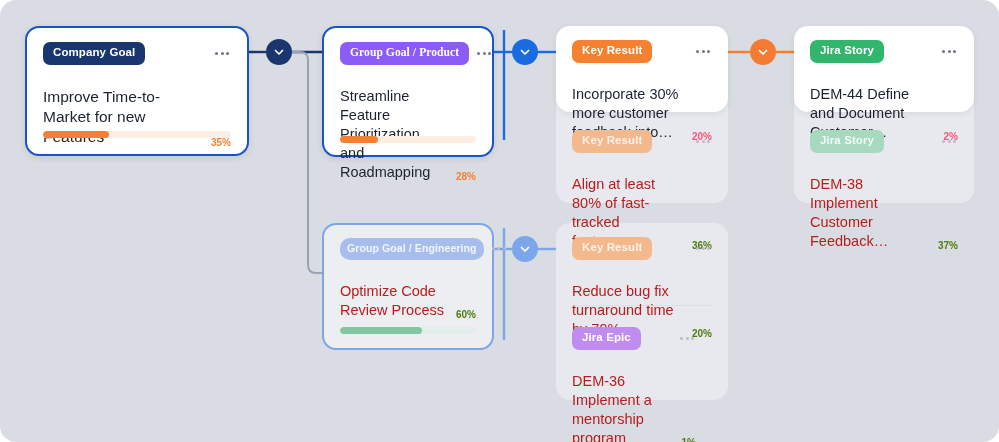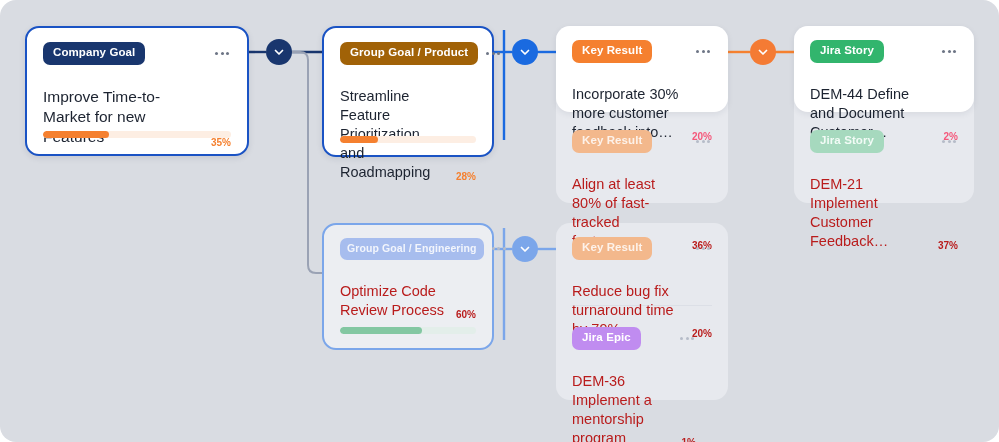--- a/index.html
+++ b/index.html
@@ -76,21 +76,21 @@
     font-size: 11.5px;
     font-weight: 700;
     letter-spacing: .1px;
     padding: 5px 10px 6px 10px;
     border-radius: 7px;
     white-space: nowrap;
     line-height: 1;
     cursor: pointer;
   }
   .b-navy   { background: #19366e; color: #ffffff; }
-  .b-blue   { background: #a16207; color: #ffffff; }
+  .b-blue   { background: #8b5cf6; color: #ffffff; font-family: Liberation Serif, serif; }
   .b-blue-f { background: #a7bdee; color: #f2f5fc; }
   .b-orange { background: #f5802f; color: #ffffff; }
   .b-orange-f { background: #f3b88c; color: #fdf2ea; }
   .b-green  { background: #32b56d; color: #ffffff; }
   .b-green-f{ background: #a6d9be; color: #f2fbf6; }
   .b-purple { background: #c08cf0; color: #ffffff; }
 
   .dots {
     display: flex; align-items: center; gap: 2.5px;
     padding: 4px 2px;
@@ -116,21 +116,21 @@
   .ttl.faded { color: #b91c1c; }
   .pct {
     font-size: 10px;
     font-weight: 700;
     white-space: nowrap;
     flex: 0 0 auto;
     padding-top: 1px;
   }
   .p-orange { color: #f5802f; }
   .p-red    { color: #f5577a; }
-  .p-green  { color: #b91c1c; }
+  .p-green  { color: #4d7c0f; }
 
   
   .bar {
     position: absolute;
     left: 16px; right: 16px;
     height: 7px;
     border-radius: 5px;
     overflow: hidden;
   }
   .bar-track-orange { background: #fdeee3; }
@@ -240,21 +240,21 @@
       </div>
     </div>
     <div class="bar bar-track-orange" style="bottom:12px;">
       <div class="fill f-orange" style="width:28%;"></div>
     </div>
   </div>
 
   <div class="card card-outlined-faded" style="left:322px; top:223px; width:172px; height:127px;">
     <div class="pad" style="padding-top:13px;">
       <div class="crow">
-        <span class="badge b-blue-f" style="font-size:10.5px; padding:5px 7px 6px 7px;">Group Goal / Engineering</span>
+        <span class="badge b-blue-f" style="font-size:10.5px; padding:5px 7px 6px 7px;border-radius:10px;">Group Goal / Engineering</span>
         <span class="dots faded">
             <i></i>
             <i></i>
             <i></i>
           </span>
       </div>
       <div class="trow">
         <div class="ttl faded">Optimize Code Review Process</div>
         <div class="pct p-green">60%</div>
       </div>
@@ -361,19 +361,19 @@
     <div class="pad" style="padding-top:12px;">
       <div class="crow">
         <span class="badge b-green-f">Jira Story</span>
         <span class="dots faded">
             <i></i>
             <i></i>
             <i></i>
           </span>
       </div>
       <div class="trow">
-        <div class="ttl faded">DEM-21 Implement Customer Feedback…</div>
+        <div class="ttl faded">DEM-38 Implement Customer Feedback…</div>
         <div class="pct p-green">37%</div>
       </div>
     </div>
   </div>
 
 </div>
 
 </body></html>

